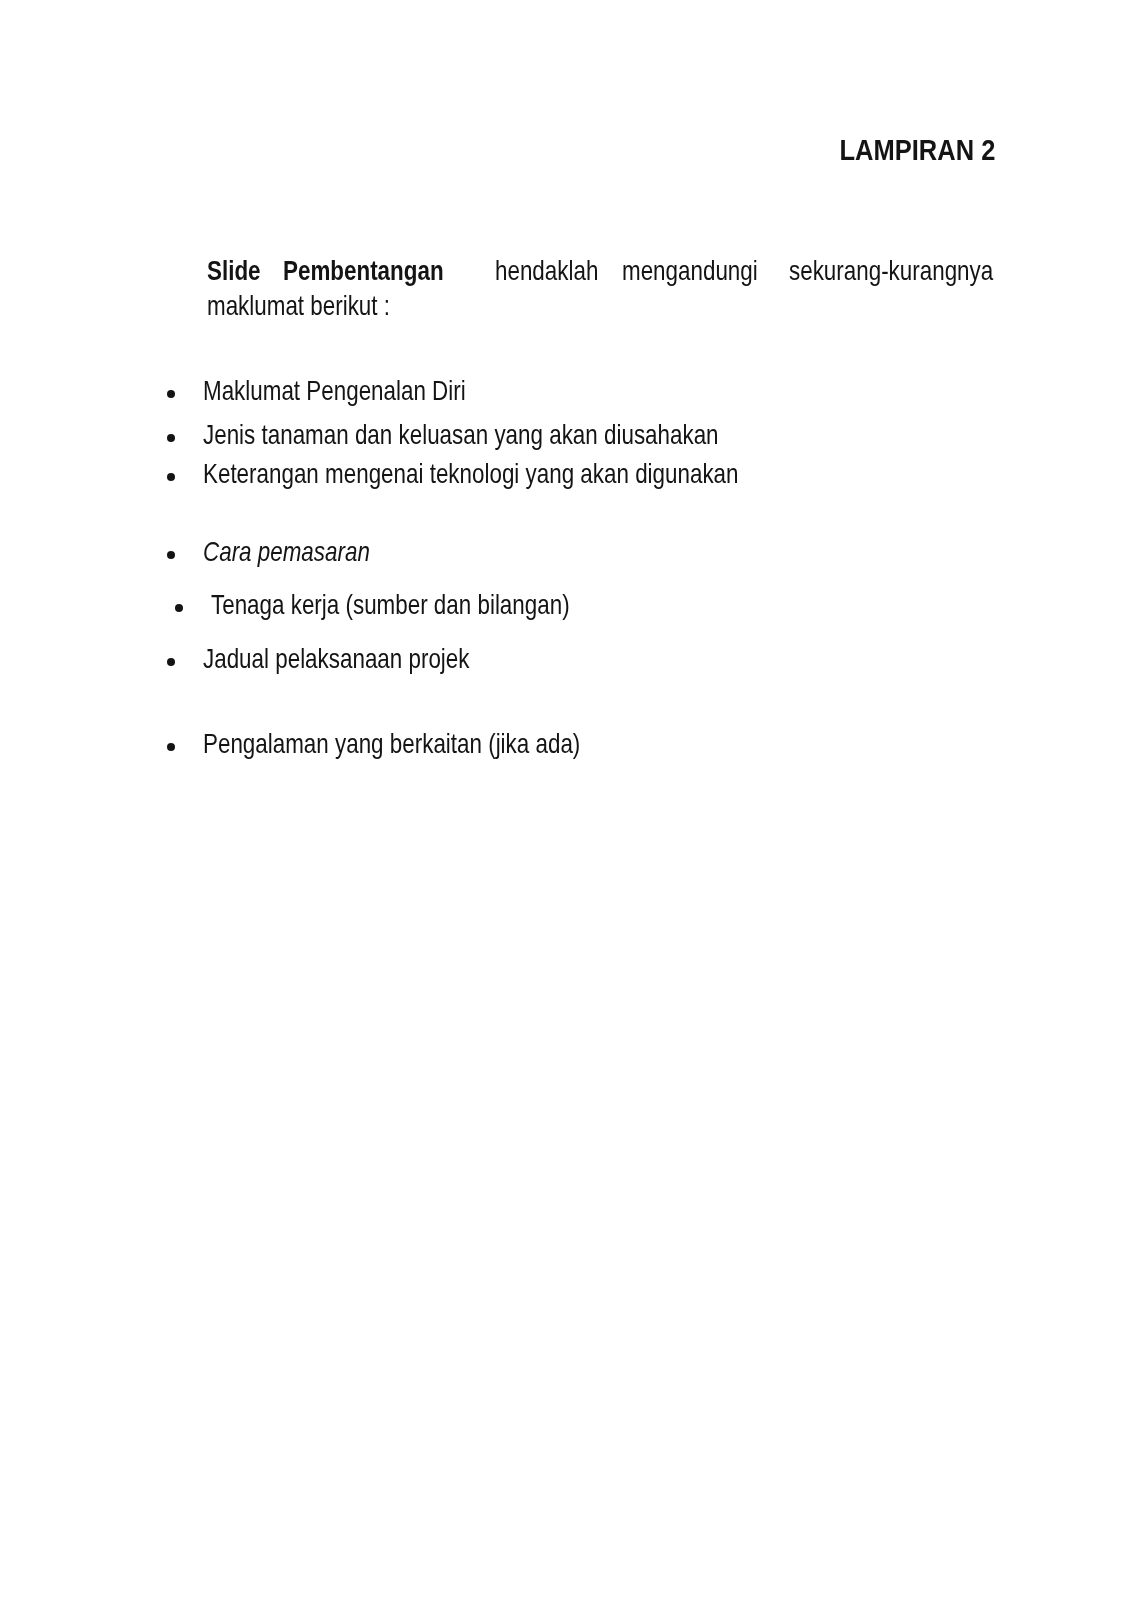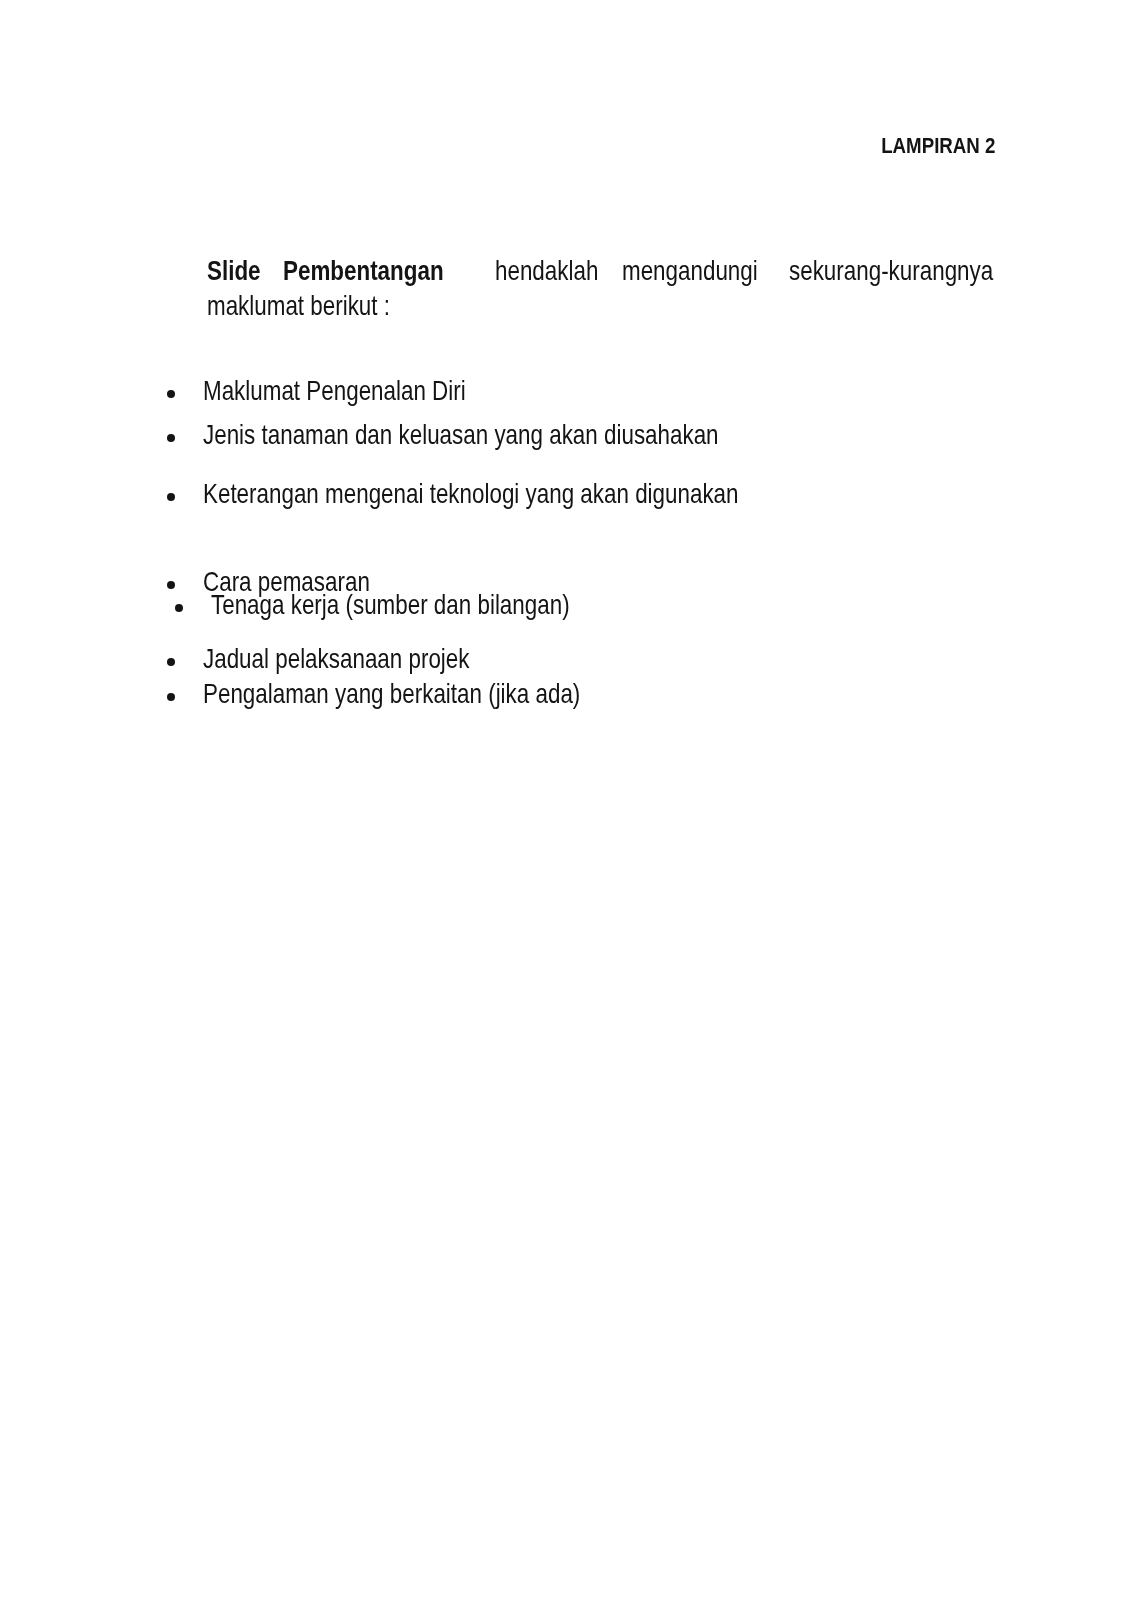--- a/index.html
+++ b/index.html
@@ -9,21 +9,21 @@
     height: 1600px;
     background: #ffffff;
     overflow: hidden;
     font-family: "Liberation Sans", sans-serif;
     color: #141414;
   }
   .heading {
     position: absolute;
     top: 135px;
     right: 136px;
-    font-size: 22px;
+    font-size: 30px;
     font-weight: 700;
     line-height: 1;
     white-space: nowrap;
   }
   .cond-r {
     display: inline-block;
     transform: scaleX(0.85);
     transform-origin: 100% 50%;
     white-space: nowrap;
   }
@@ -84,35 +84,35 @@
 
   <div>
     <div class="bullet-row" style="top:377px;text-decoration:underline;">
       <span class="dot"></span>
       <span class="btext">Maklumat Pengenalan Diri</span>
     </div>
     <div class="bullet-row" style="top:421px;">
       <span class="dot"></span>
       <span class="btext">Jenis tanaman dan keluasan yang akan diusahakan</span>
     </div>
-    <div class="bullet-row" style="top:480px;">
+    <div class="bullet-row" style="top:460px;">
       <span class="dot"></span>
       <span class="btext">Keterangan mengenai teknologi yang akan digunakan</span>
     </div>
-    <div class="bullet-row" style="top:568px;">
+    <div class="bullet-row" style="top:538px;font-style:italic;">
       <span class="dot"></span>
       <span class="btext">Cara pemasaran</span>
     </div>
     <div class="bullet-row" style="top:591px;margin-left:8px;">
       <span class="dot"></span>
       <span class="btext">Tenaga kerja (sumber dan bilangan)</span>
     </div>
     <div class="bullet-row" style="top:645px;">
       <span class="dot"></span>
       <span class="btext">Jadual pelaksanaan projek</span>
     </div>
-    <div class="bullet-row" style="top:680px;text-align:center;">
+    <div class="bullet-row" style="top:730px;text-align:center;">
       <span class="dot"></span>
       <span class="btext">Pengalaman yang berkaitan (jika ada)</span>
     </div>
   </div>
 
 </div>
 
 </body></html>

